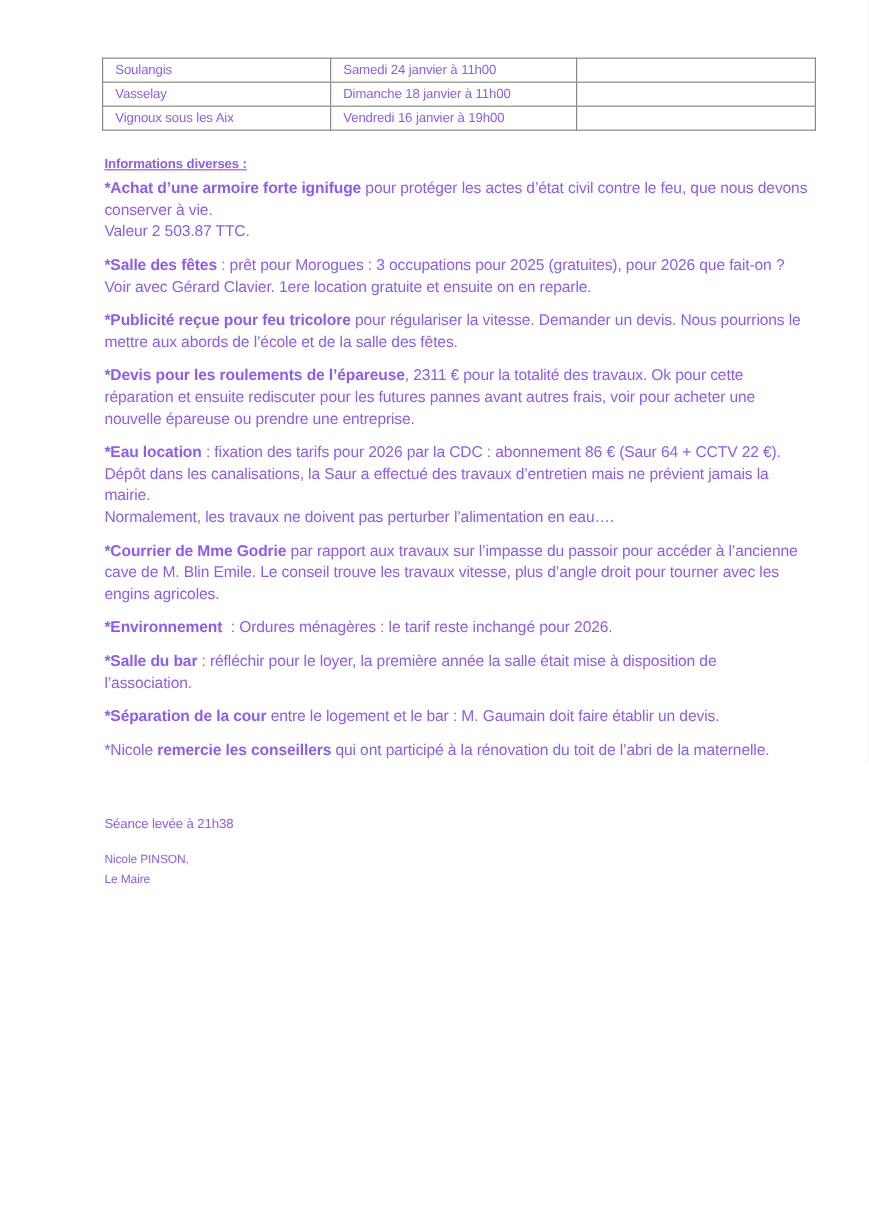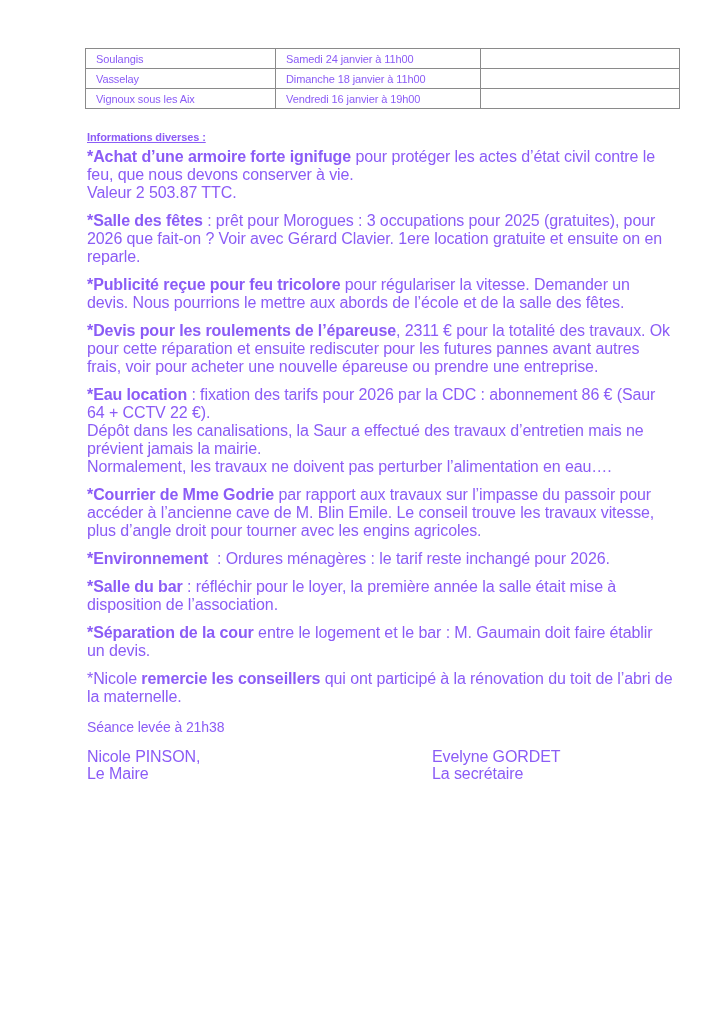--- a/index.html
+++ b/index.html
@@ -33,37 +33,37 @@
   .heading {
     font-size: 11px;
     font-weight: bold;
     text-decoration: underline;
     margin: 22px 0 5px 2px;
     letter-spacing: -0.1px;
   }
   #paragraphs { margin-left: 2px; }
   .para {
     margin: 0 0 10px 0;
-    font-size: 16px;
+    font-size: 13px;
     line-height: 18px;
     letter-spacing: -0.1px;
     white-space: pre-wrap;
     max-width: 586px;
   }
   .para .b { font-weight: bold; }
   .adjournment {
-    margin: 12px 0 12px 2px;
-    font-size: 14px;
+    margin: 44px 0 12px 2px;
+    font-size: 11px;
     line-height: 18px;
     letter-spacing: -0.1px;
   }
   .signatures {
     display: flex;
     margin: 12px 0 0 2px;
-    font-size: 16px;
+    font-size: 10px;
     line-height: 17px;
     letter-spacing: -0.1px;
   }
   .sig-left { width: 345px; }
   .sig-right { width: 200px; }
 </style>
 </head>
 <body>
 
 <div class="page">
@@ -111,19 +111,15 @@
       <div class="para"><span>*Nicole </span><span class="b">remercie les conseillers</span><span> qui ont participé à la rénovation du toit de l’abri de la maternelle.</span></div>
     </div>
 
   <div class="adjournment">Séance levée à 21h38</div>
 
   <div class="signatures">
     <div class="sig-left">
       <div>Nicole PINSON,</div>
       <div>Le Maire</div>
     </div>
-    <div class="sig-right">
-      <div>Evelyne GORDET</div>
-      <div>La secrétaire</div>
-    </div>
   </div>
 
 </div>
 
 </body></html>

